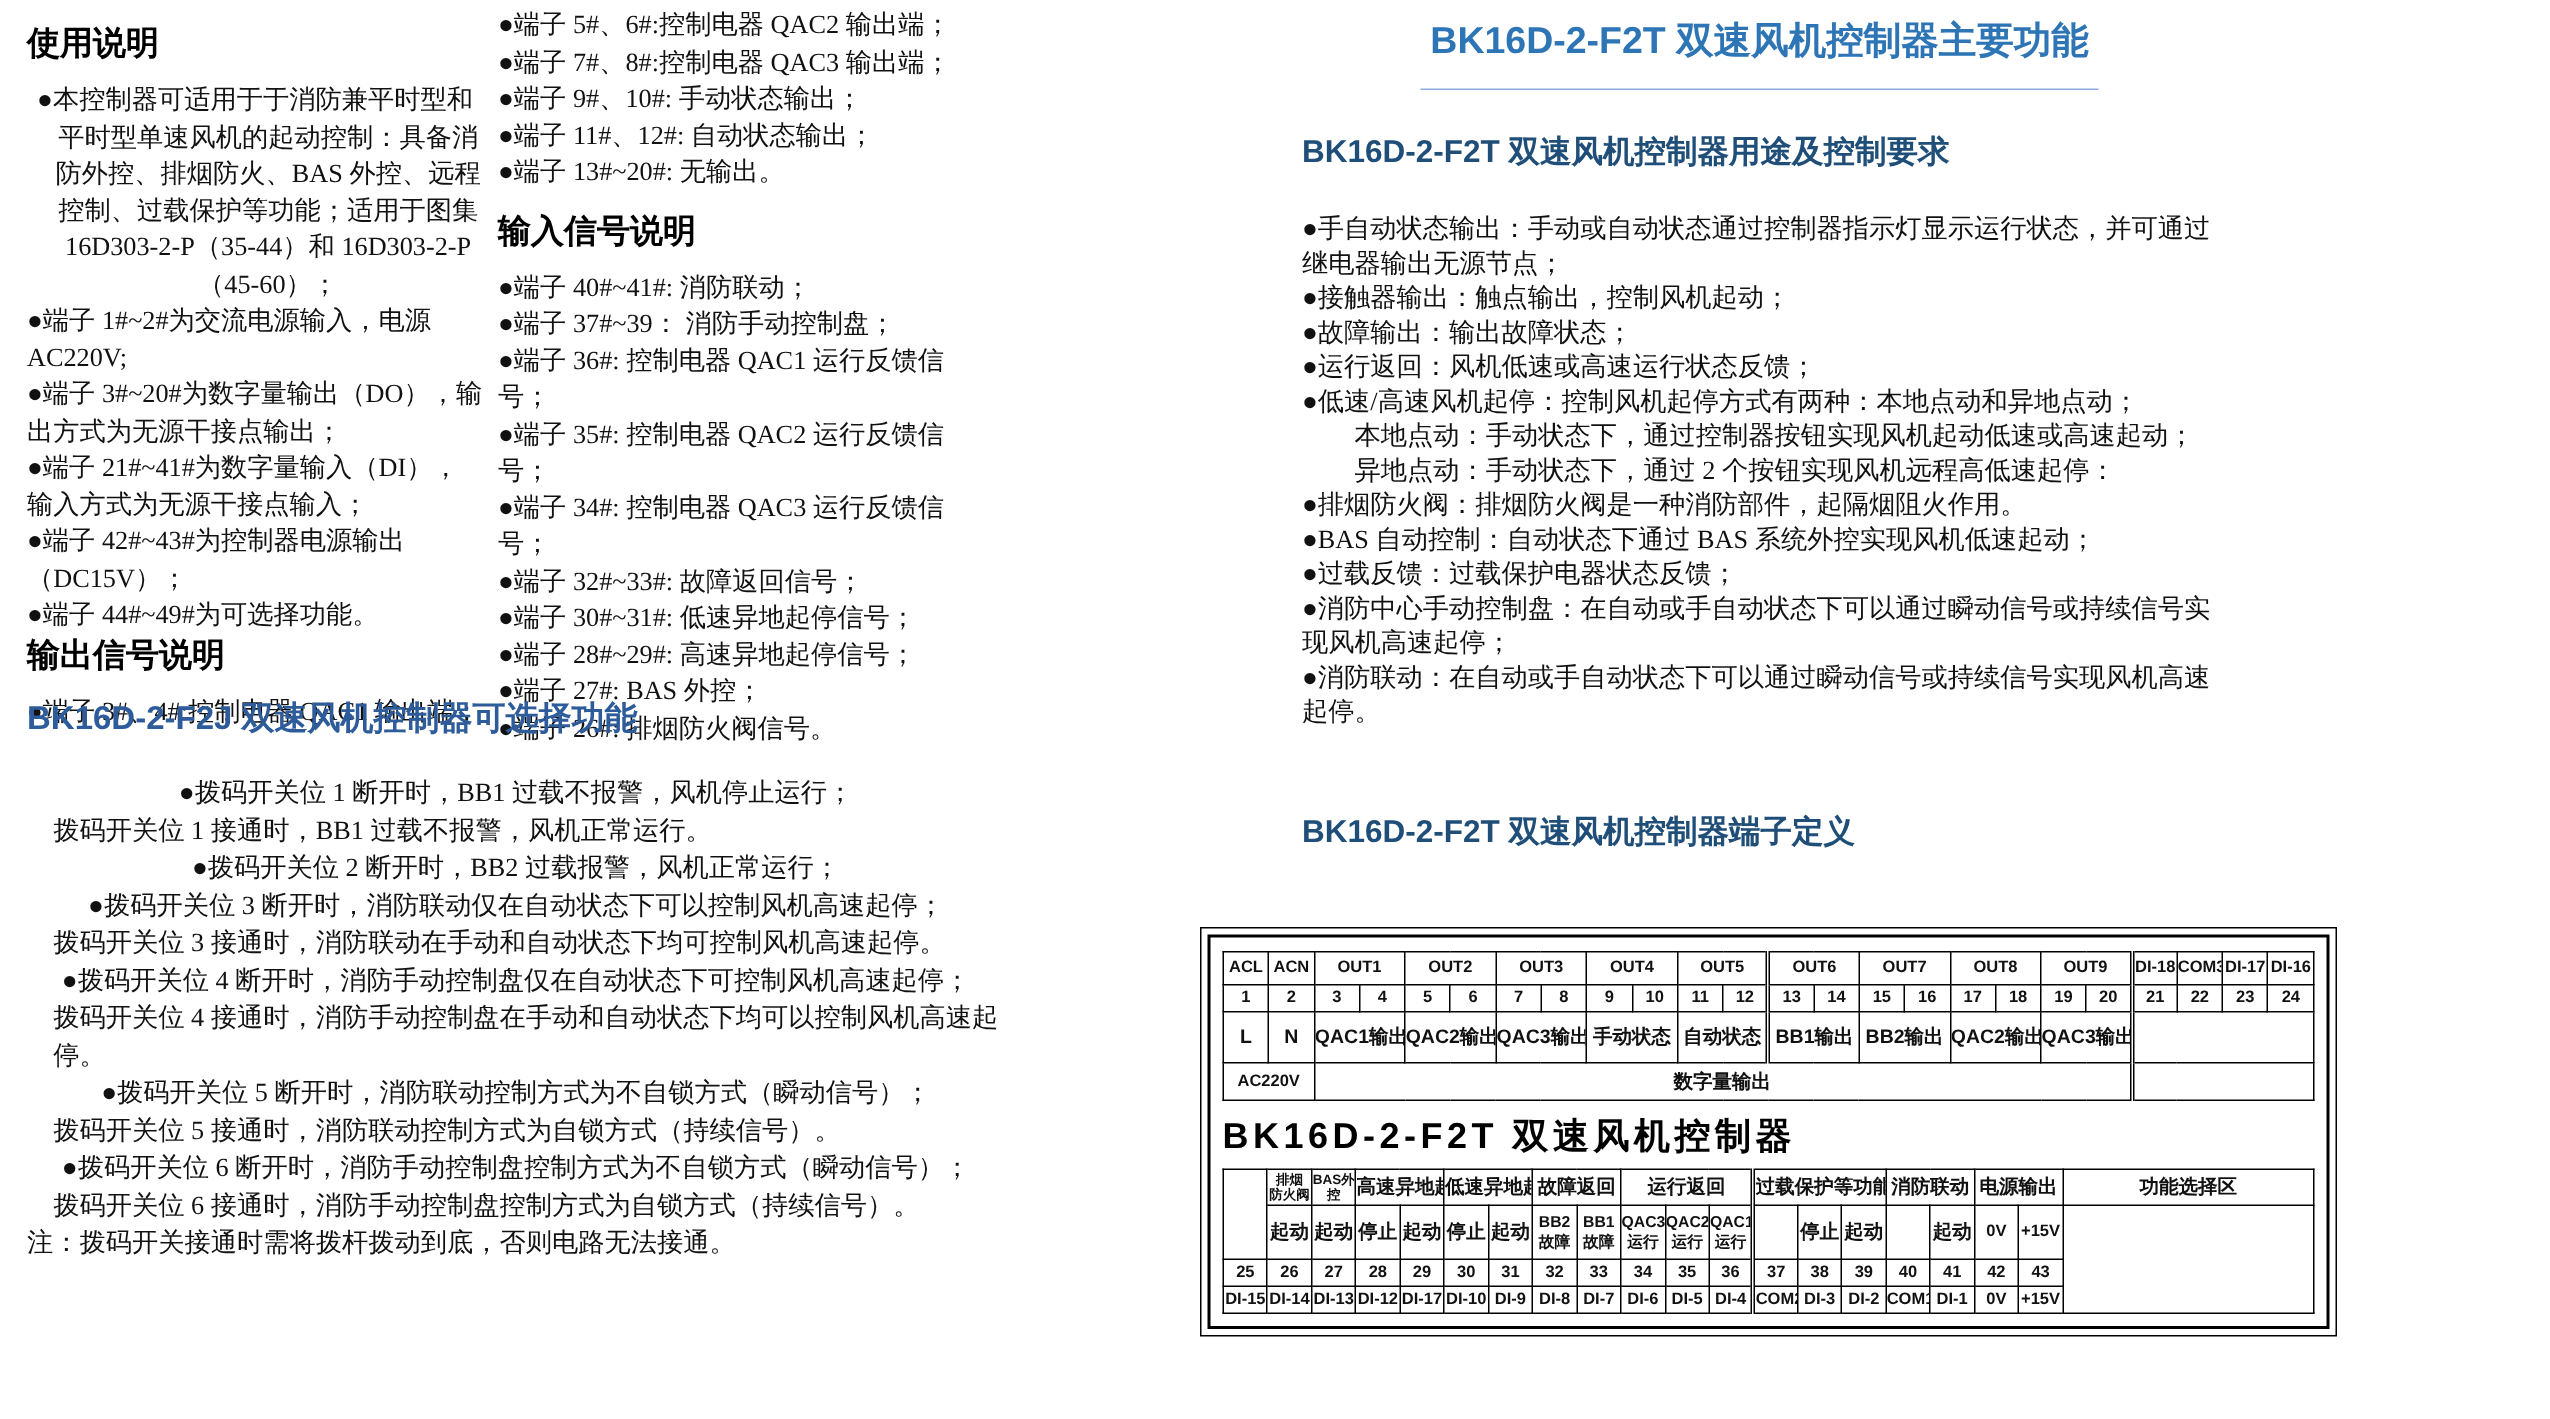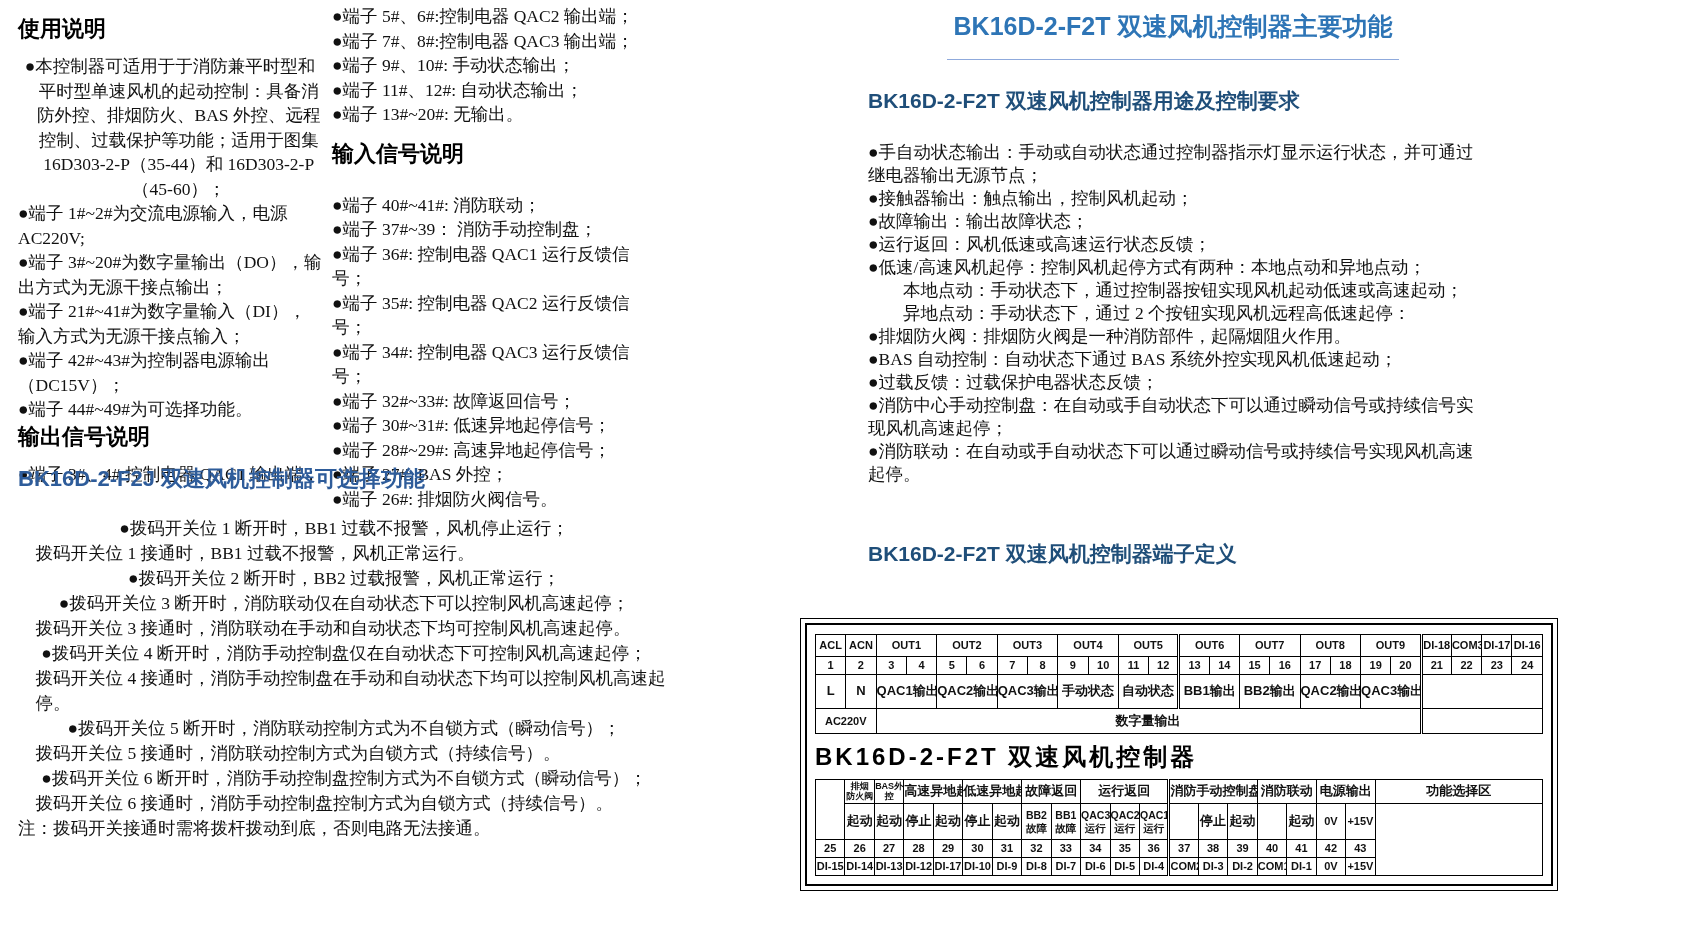--- a/index.html
+++ b/index.html
@@ -20,21 +20,21 @@
   }
   .bullets{font-size:17.5px;line-height:24.5px;}
   .bullet{margin:0;}
   .bullet.hang{padding-left:1em;text-indent:-1em;text-align:center;}
   .bullet.ind1{padding-left:1em;}
   .bullet.ind2{padding-left:2em;}
   #left-col{left:18px;top:14px;width:304px;}
   #left-col .h-black{margin-top:0;}
   #left-output-h{margin-top:14px;}
   #mid-col{left:332px;top:4px;width:318px;}
-  #mid-input-h{margin-top:12px;margin-bottom:24px;}
+  #mid-input-h{margin-top:12px;margin-bottom:10px;}
   #f2j{left:18px;top:464px;width:652px;}
   #f2j .h-blue{font-size:22px;color:#2e5c9a;margin-bottom:22px;}
   #f2j .bullets{line-height:25px;}
   .note-line{font-size:17.5px;line-height:25px;}
   
   #right-panel{left:868px;top:10px;width:610px;}
   .main-title{
     font-family:"Liberation Sans","DejaVu Sans",sans-serif;
     font-weight:bold;font-size:25px;color:#2e75b6;text-align:center;margin:0;
   }
@@ -276,21 +276,21 @@
         </colgroup>
       <tbody>
           <tr>
             <td rowspan="2" class=""></td>
             <td class="sm">排烟<br>防火阀</td>
             <td class="sm">BAS外控</td>
             <td colspan="2" class="cn">高速异地起停</td>
             <td colspan="2" class="cn">低速异地起停</td>
             <td colspan="2" class="cn">故障返回</td>
             <td colspan="3" class="cn">运行返回</td>
-            <td colspan="3" class="g cn">消防手动控制盘</td>
+            <td colspan="3" class="g cn">过载保护等功能</td>
             <td colspan="2" class="cn">消防联动</td>
             <td colspan="2" class="cn">电源输出</td>
             <td class="cn">功能选择区</td>
           </tr>
           <tr>
             <td class="cn">起动</td>
             <td class="cn">起动</td>
             <td class="cn">停止</td>
             <td class="cn">起动</td>
             <td class="cn">停止</td>

